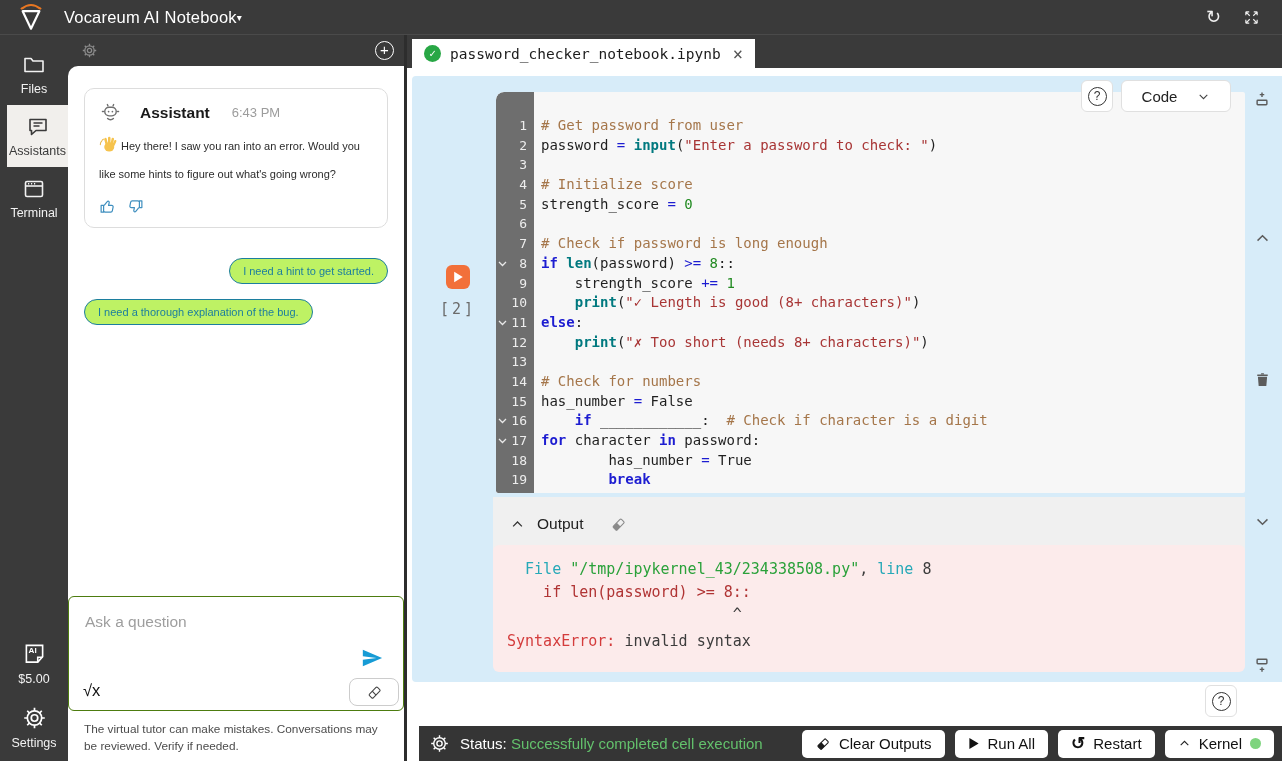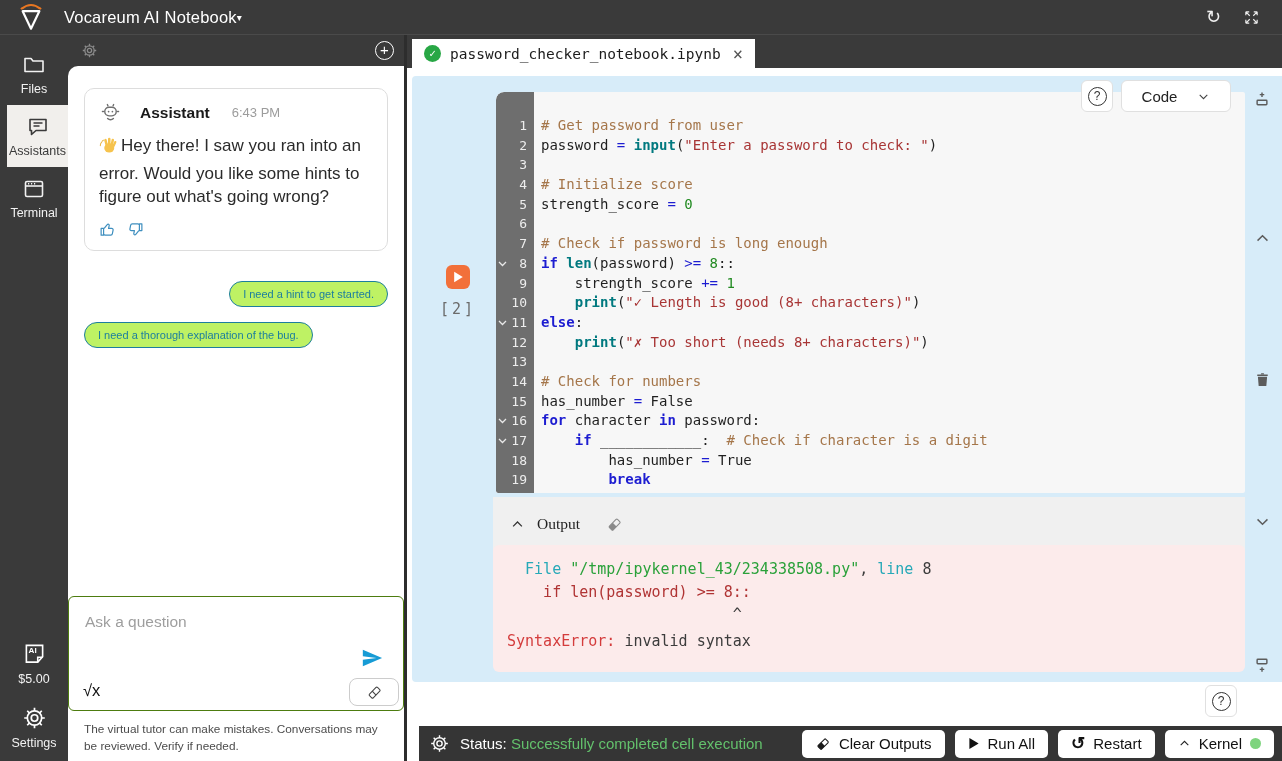--- a/index.html
+++ b/index.html
@@ -25,21 +25,21 @@
   
   .chat{position:absolute;left:68px;top:35px;width:336px;bottom:0;background:#3a3a3a;z-index:10;}
   .divider{position:absolute;left:404px;top:35px;width:3px;bottom:0;background:#2d2d2d;z-index:12;}
   .chat-header{height:31px;display:flex;align-items:center;justify-content:space-between;padding:0 10px 0 13px;}
   .plus-btn{width:19px;height:19px;border:1.6px solid #fff;border-radius:50%;color:#fff;font-size:15px;line-height:15px;text-align:center;cursor:pointer;}
   .chat-body{position:absolute;top:31px;left:0;right:0;bottom:0;background:#fff;border-top-left-radius:10px;overflow:hidden;}
   .msg-card{margin:22px 16px 0;border:1px solid #ddd;border-radius:10px;padding:12px 14px 12px;background:#fff;}
   .msg-head{display:flex;align-items:center;gap:18px;}
   .msg-name{font-weight:bold;font-size:15.5px;color:#1a1a1a;}
   .msg-time{font-size:13px;color:#9c9c9c;margin-left:4px;}
-  .msg-text{margin-top:10px;font-size:17px;line-height:23.5px;color:#2b2b2b;}
+  .msg-text{margin-top:10px;font-size:11px;line-height:23.5px;color:#2b2b2b;}
   .wave{display:inline-block;vertical-align:-4px;margin-right:2px;}
   .thumbs{display:flex;gap:11px;margin-top:12px;}
   .thumb{cursor:pointer;display:flex;}
   .chips{margin-top:30px;display:flex;flex-direction:column;gap:15px;}
   .chip{border:1.5px solid #1c7e9e;color:#1c7e9e;background:#bef264;border-radius:18px;padding:6px 13px;font-size:11px;cursor:pointer;width:max-content;}
   .chip.right{align-self:flex-end;margin-right:16px;}
   .chip.left{margin-left:16px;}
   .chat-bottom{position:absolute;left:0;right:0;bottom:6px;}
   .ask-box{margin:0 0;height:115px;border:1px solid #4d7c0f;border-radius:6px;position:relative;background:#fff;}
   .ask-ph{position:absolute;left:16px;top:16px;color:#9e9e9e;font-size:15.5px;}
@@ -68,21 +68,21 @@
   .code{flex:1;padding:24px 0 0 7px;}
   .code-line{height:19.7px;white-space:pre;}
   .tk-cm{color:#a5764a;} .tk-kw{color:#1d1dd1;font-weight:bold;} .tk-bi{color:#00797f;font-weight:bold;}
   .tk-st{color:#a83535;} .tk-nu{color:#228b22;} .tk-op{color:#1d1dd1;} .tk-pl{color:#1f1f1f;}
 
   .sq-btn{position:absolute;width:32px;height:32px;background:#fff;border:1px solid #e0e0e0;border-radius:6px;display:flex;align-items:center;justify-content:center;cursor:pointer;}
   .circled-q{width:19px;height:19px;border:1.4px solid #333;border-radius:50%;color:#333;font-size:12px;display:flex;align-items:center;justify-content:center;}
   .cell-help{left:669px;top:4px;}
   .code-dd{position:absolute;left:709px;top:4px;width:110px;height:32px;background:#fff;border:1px solid #e0e0e0;border-radius:6px;display:flex;align-items:center;justify-content:center;gap:20px;font-size:15px;color:#222;cursor:pointer;}
 
-  .out-header{position:absolute;left:81px;top:421px;width:752px;height:54px;background:#f0f0f0;display:flex;align-items:center;padding-left:17px;font-family:Liberation Serif, serif;}
+  .out-header{position:absolute;left:81px;top:421px;width:752px;height:54px;background:#f0f0f0;display:flex;align-items:center;padding-left:17px;}
   .out-label{font-size:15.5px;color:#222;margin-left:12px;}
   .out-eraser{margin-left:26px;display:flex;cursor:pointer;}
   .out-error{position:absolute;left:81px;top:469px;width:752px;height:127px;background:#fcebeb;border-radius:6px;padding:13px 0 0 14px;font-family:"DejaVu Sans Mono",monospace;font-size:15px;line-height:22.5px;}
   .out-line{white-space:pre;height:22.5px;}
   .out-line.last{margin-top:4px;}
   .ot-cy{color:#27a9b8;} .ot-gr{color:#2aa13a;} .ot-rd{color:#b03434;} .ot-er{color:#d43c3c;} .ot-pl{color:#3c3c3c;}
 
   .side-icon{position:absolute;right:11px;width:18px;height:18px;display:flex;align-items:center;justify-content:center;cursor:pointer;color:#5c5c5c;}
   .nb-help{position:absolute;right:45px;bottom:9px;}
 
@@ -362,22 +362,22 @@
             <div class="code-line"></div>
             <div class="code-line"><span class="tk-cm"># Check if password is long enough</span></div>
             <div class="code-line"><span class="tk-kw">if</span><span class="tk-pl"> </span><span class="tk-bi">len</span><span class="tk-pl">(password) </span><span class="tk-op">&gt;=</span><span class="tk-pl"> </span><span class="tk-nu">8</span><span class="tk-pl">::</span></div>
             <div class="code-line"><span class="tk-pl">    strength_score </span><span class="tk-op">+=</span><span class="tk-pl"> </span><span class="tk-nu">1</span></div>
             <div class="code-line"><span class="tk-pl">    </span><span class="tk-bi">print</span><span class="tk-pl">(</span><span class="tk-st">"✓ Length is good (8+ characters)"</span><span class="tk-pl">)</span></div>
             <div class="code-line"><span class="tk-kw">else</span><span class="tk-pl">:</span></div>
             <div class="code-line"><span class="tk-pl">    </span><span class="tk-bi">print</span><span class="tk-pl">(</span><span class="tk-st">"✗ Too short (needs 8+ characters)"</span><span class="tk-pl">)</span></div>
             <div class="code-line"></div>
             <div class="code-line"><span class="tk-cm"># Check for numbers</span></div>
             <div class="code-line"><span class="tk-pl">has_number </span><span class="tk-op">=</span><span class="tk-pl"> False</span></div>
+            <div class="code-line"><span class="tk-pl">    </span><span class="tk-kw">if</span><span class="tk-pl"> ____________:  </span><span class="tk-cm"># Check if character is a digit</span></div>
             <div class="code-line"><span class="tk-kw">for</span><span class="tk-pl"> character </span><span class="tk-kw">in</span><span class="tk-pl"> password:</span></div>
-            <div class="code-line"><span class="tk-pl">    </span><span class="tk-kw">if</span><span class="tk-pl"> ____________:  </span><span class="tk-cm"># Check if character is a digit</span></div>
             <div class="code-line"><span class="tk-pl">        has_number </span><span class="tk-op">=</span><span class="tk-pl"> True</span></div>
             <div class="code-line"><span class="tk-pl">        </span><span class="tk-kw">break</span></div>
           </div>
       </div>
 
       <div class="sq-btn cell-help">
         <span class="circled-q">?</span>
       </div>
       <div class="code-dd">
         <span>Code</span>

